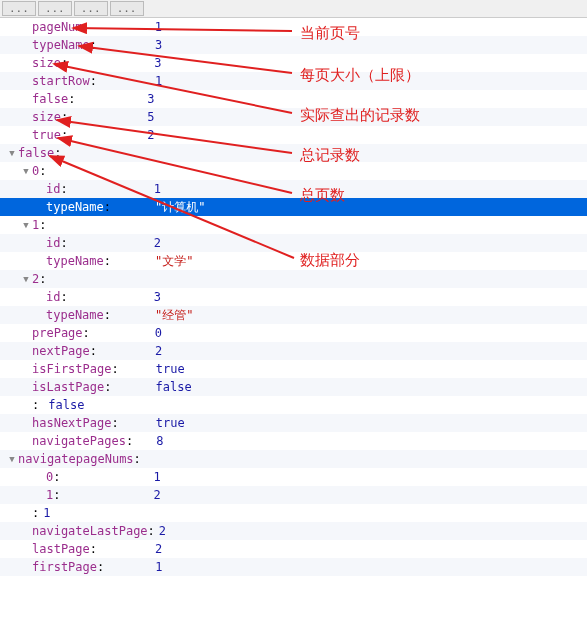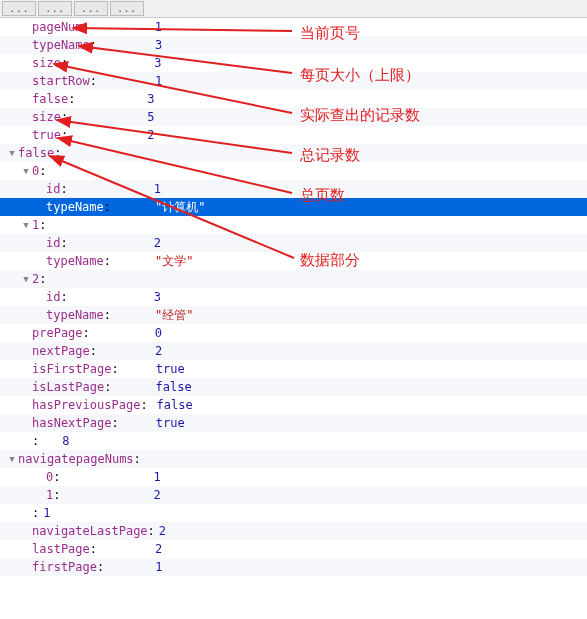--- a/index.html
+++ b/index.html
@@ -189,36 +189,36 @@
       <span class="indent" style="width: 20px;"></span>
       <span class="toggle"></span>
       <span class="key">isLastPage</span>
       <span class="colon">:</span>
       <span class="indent" style="width: 44px;"></span>
       <span class="val val-bool">false</span>
     </div>
     <div class="row">
       <span class="indent" style="width: 20px;"></span>
       <span class="toggle"></span>
-      <span class="key">hasPreviousPage</span>
       <span class="colon">:</span>
       <span class="indent" style="width: 9px;"></span>
       <span class="val val-bool">false</span>
     </div>
     <div class="row alt">
       <span class="indent" style="width: 20px;"></span>
       <span class="toggle"></span>
       <span class="key">hasNextPage</span>
       <span class="colon">:</span>
       <span class="indent" style="width: 37px;"></span>
       <span class="val val-bool">true</span>
     </div>
     <div class="row">
       <span class="indent" style="width: 20px;"></span>
       <span class="toggle"></span>
+      <span class="key">navigatePages</span>
       <span class="colon">:</span>
       <span class="indent" style="width: 23px;"></span>
       <span class="val val-num">8</span>
     </div>
     <div class="row alt">
       <span class="indent" style="width: 6px;"></span>
       <span class="toggle">▼</span>
       <span class="key">navigatepageNums</span>
       <span class="colon">:</span>
     </div>

